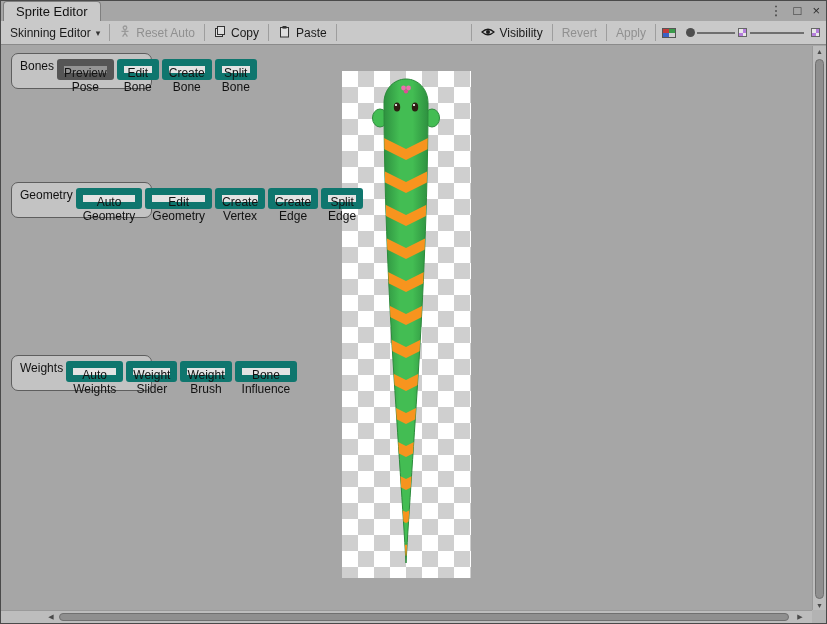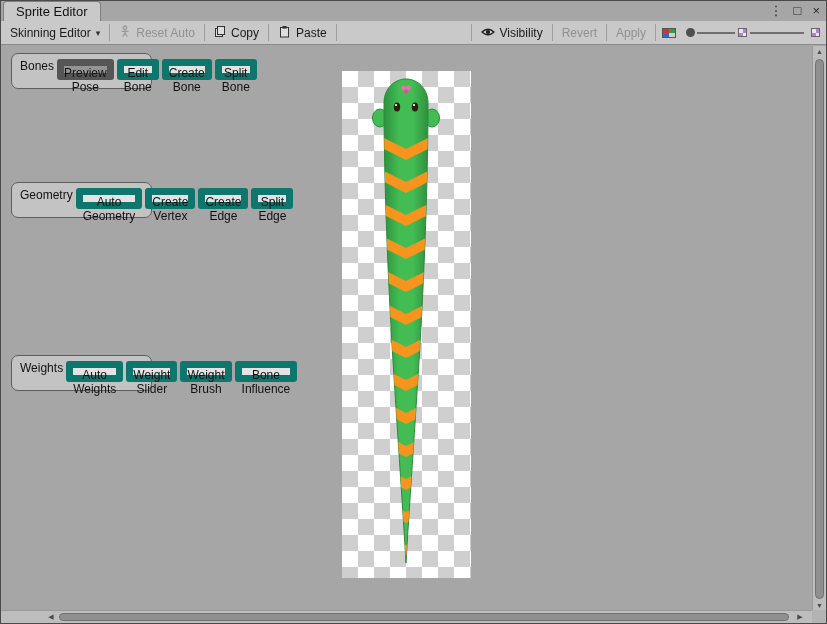--- a/index.html
+++ b/index.html
@@ -190,20 +190,21 @@
     <div class="panel-title">Bones</div>
     <button class="pbtn active">Preview Pose</button>
     <button class="pbtn">Edit Bone</button>
     <button class="pbtn">Create Bone</button>
     <button class="pbtn">Split Bone</button>
   </div>
 
   <div class="panel" id="panel-geometry">
     <div class="panel-title">Geometry</div>
     <button class="pbtn">Auto Geometry</button>
+    <button class="pbtn">Edit Geometry</button>
     <button class="pbtn">Create Vertex</button>
     <button class="pbtn">Create Edge</button>
     <button class="pbtn">Split Edge</button>
   </div>
 
   <div class="panel" id="panel-weights">
     <div class="panel-title">Weights</div>
     <button class="pbtn">Auto Weights</button>
     <button class="pbtn">Weight Slider</button>
     <button class="pbtn">Weight Brush</button>

